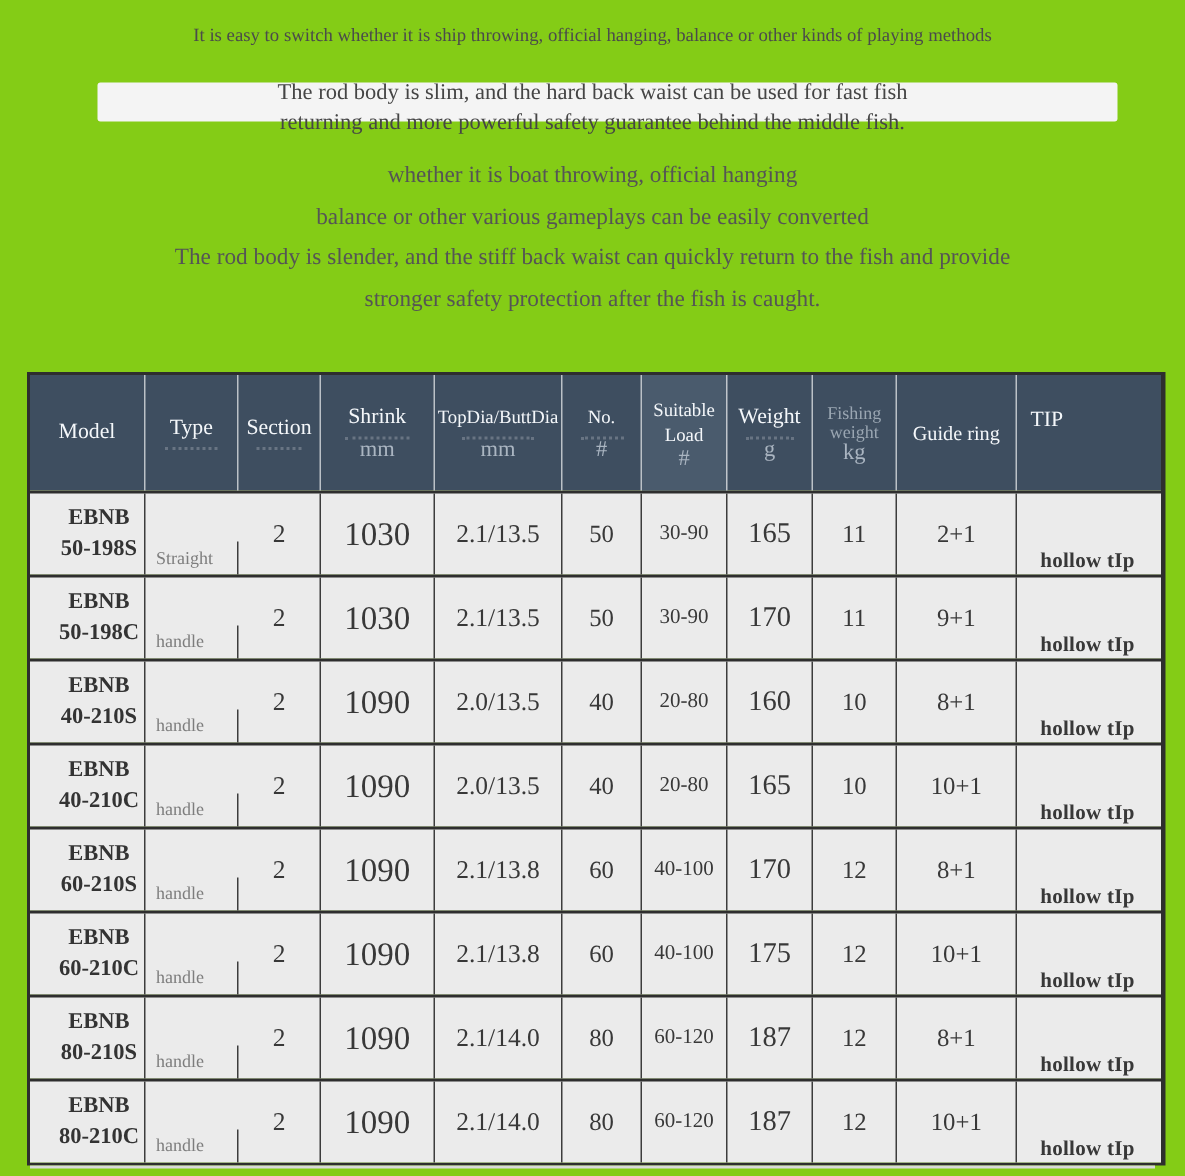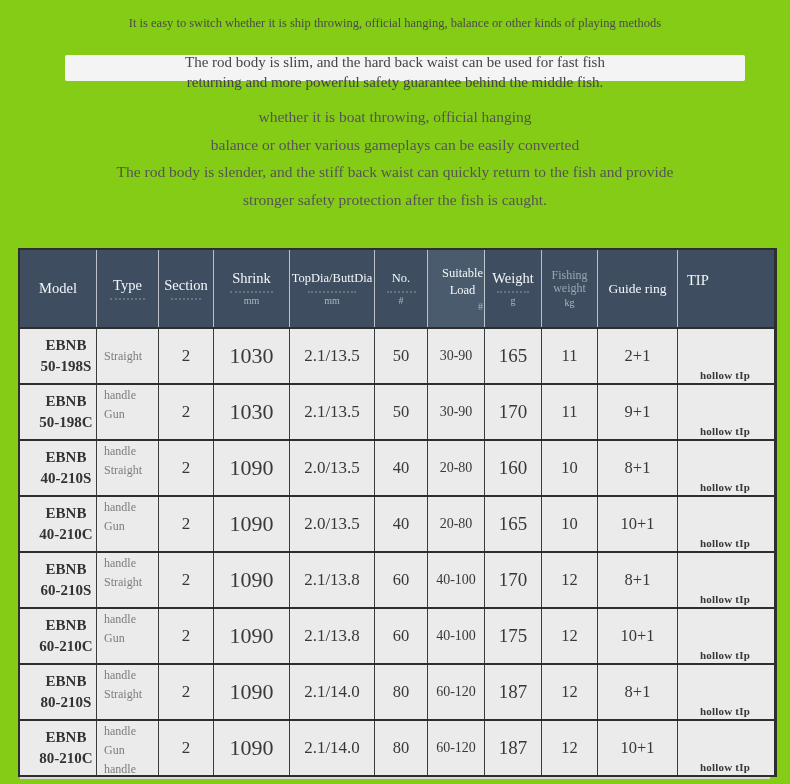--- a/index.html
+++ b/index.html
@@ -28,45 +28,45 @@
   .grid-row{display:grid;grid-template-columns:77px 62px 55px 76px 85px 53px 57px 57px 56px 80px 94px;}
   
   .thead{height:77px;background:var(--header-bg);}
   .hcell{position:relative;display:flex;flex-direction:column;align-items:center;
     justify-content:center;color:var(--header-text);border-right:1px solid rgba(255,255,255,0.65);
     box-sizing:border-box;padding:2px 1px;}
   .hcell:last-child{border-right:none;}
   .hlabel{font-size:14.5px;text-align:center;line-height:17px;}
   .hlabel.small{font-size:12.5px;}
   .hlabel.muted{color:#9aa6b2;font-size:12px;line-height:13px;}
-  .hunit{font-size:10px;color:var(--unit-text);margin-top:1px;line-height:13px;}
-  .h-suitable{background:var(--header-bg-light);align-items:flex-end;}
+  .hunit{font-size:15px;color:var(--unit-text);margin-top:1px;line-height:13px;}
+  .h-suitable{background:var(--header-bg-light);}
   .h-tip{align-items:flex-start;justify-content:flex-start;padding-top:22px;padding-left:9px;}
   .h-tip .hlabel{text-align:left;}
   .h-guide .hlabel{font-size:13.5px;}
   .ghost{width:58%;border-bottom:2px dotted rgba(255,255,255,0.22);margin-top:4px;}
   
   .trow{height:54px;background:var(--body-bg);border-top:2px solid var(--row-line);}
   .tcell{display:flex;flex-direction:column;align-items:center;justify-content:center;
     color:var(--body-text);border-right:1px solid var(--grid-line);box-sizing:border-box;
     overflow:hidden;text-align:center;}
   .tcell:last-child{border-right:none;}
   .c-model{font-size:15px;font-weight:bold;line-height:21px;color:#333;padding-left:16px;}
   .c-type{align-items:flex-start;justify-content:flex-start;text-align:left;
-    font-size:12px;color:#7d7d7d;line-height:19px;padding:1px 0 0 7px;font-weight:normal;}
+    font-size:12px;color:#7d7d7d;line-height:19px;padding:1px 0 0 7px;font-weight:normal;margin-top:32px;}
   .trow:first-child .c-type{justify-content:center;padding-top:0;}
   .c-section{font-size:17px;}
   .c-shrink{font-size:22px;}
   .c-dia{font-size:17px;}
   .c-no{font-size:16.5px;}
   .c-load{font-size:14px;}
   .c-weight{font-size:19px;}
   .c-fw{font-size:16.5px;}
   .c-guide{font-size:16.5px;}
-  .c-tip{font-size:11px;font-weight:bold;letter-spacing:0.2px;margin-top:37px;}
+  .c-tip{font-size:14px;font-weight:bold;letter-spacing:0.2px;margin-top:37px;}
   
   .bottom-divider{position:absolute;left:20px;top:777px;width:750px;height:2px;background:#d9d9d9;}
 </style>
 </head>
 <body>
 
 <div id="page" style="--header-bg: #3e4e60; --header-bg-light: #4a5b6d; --body-bg: #ebebeb; --header-text: #f4f7fa; --body-text: #383838;">
 
   <div class="intro-line1">It is easy to switch whether it is ship throwing, official hanging, balance or other kinds of playing methods</div>
 

